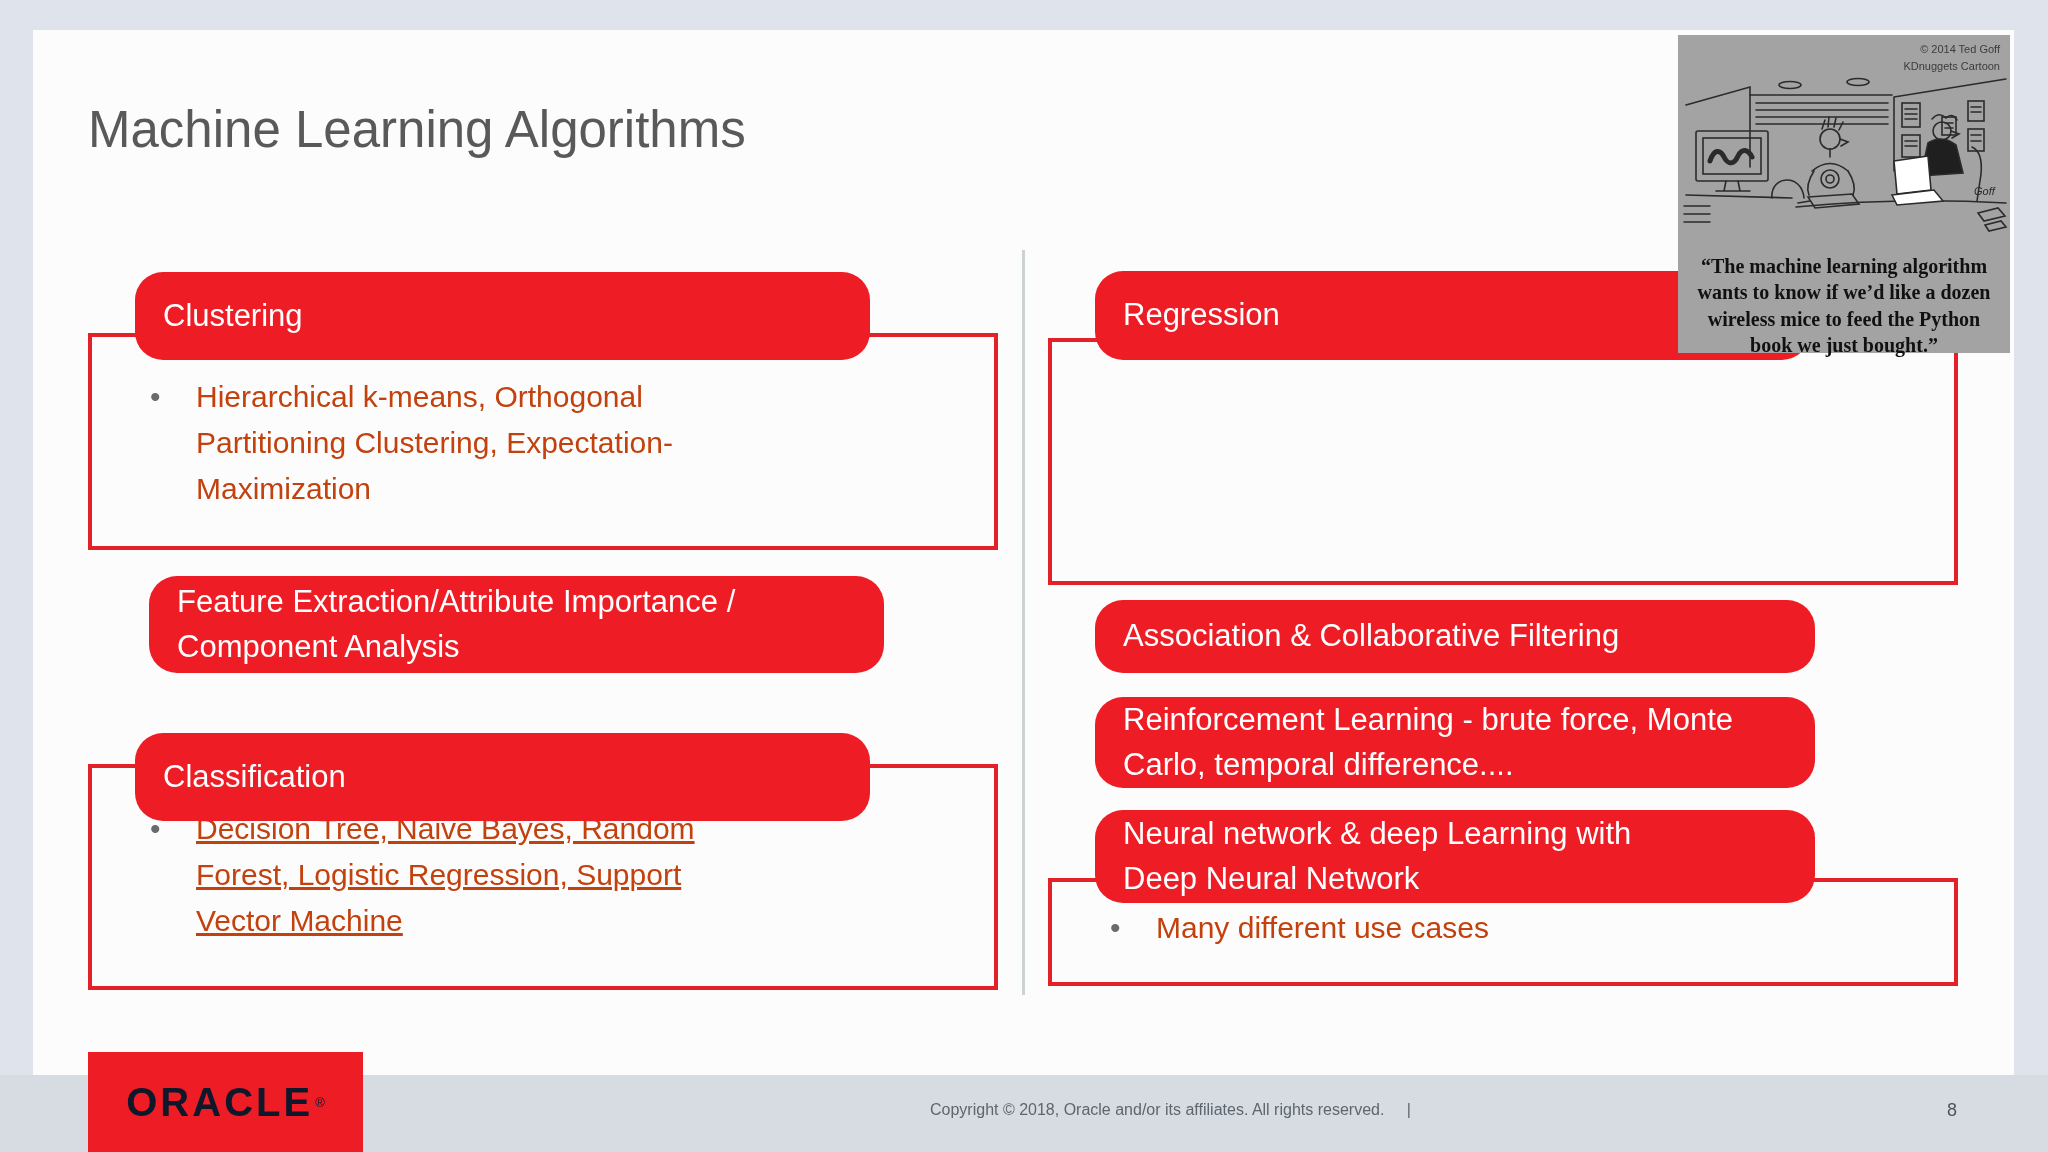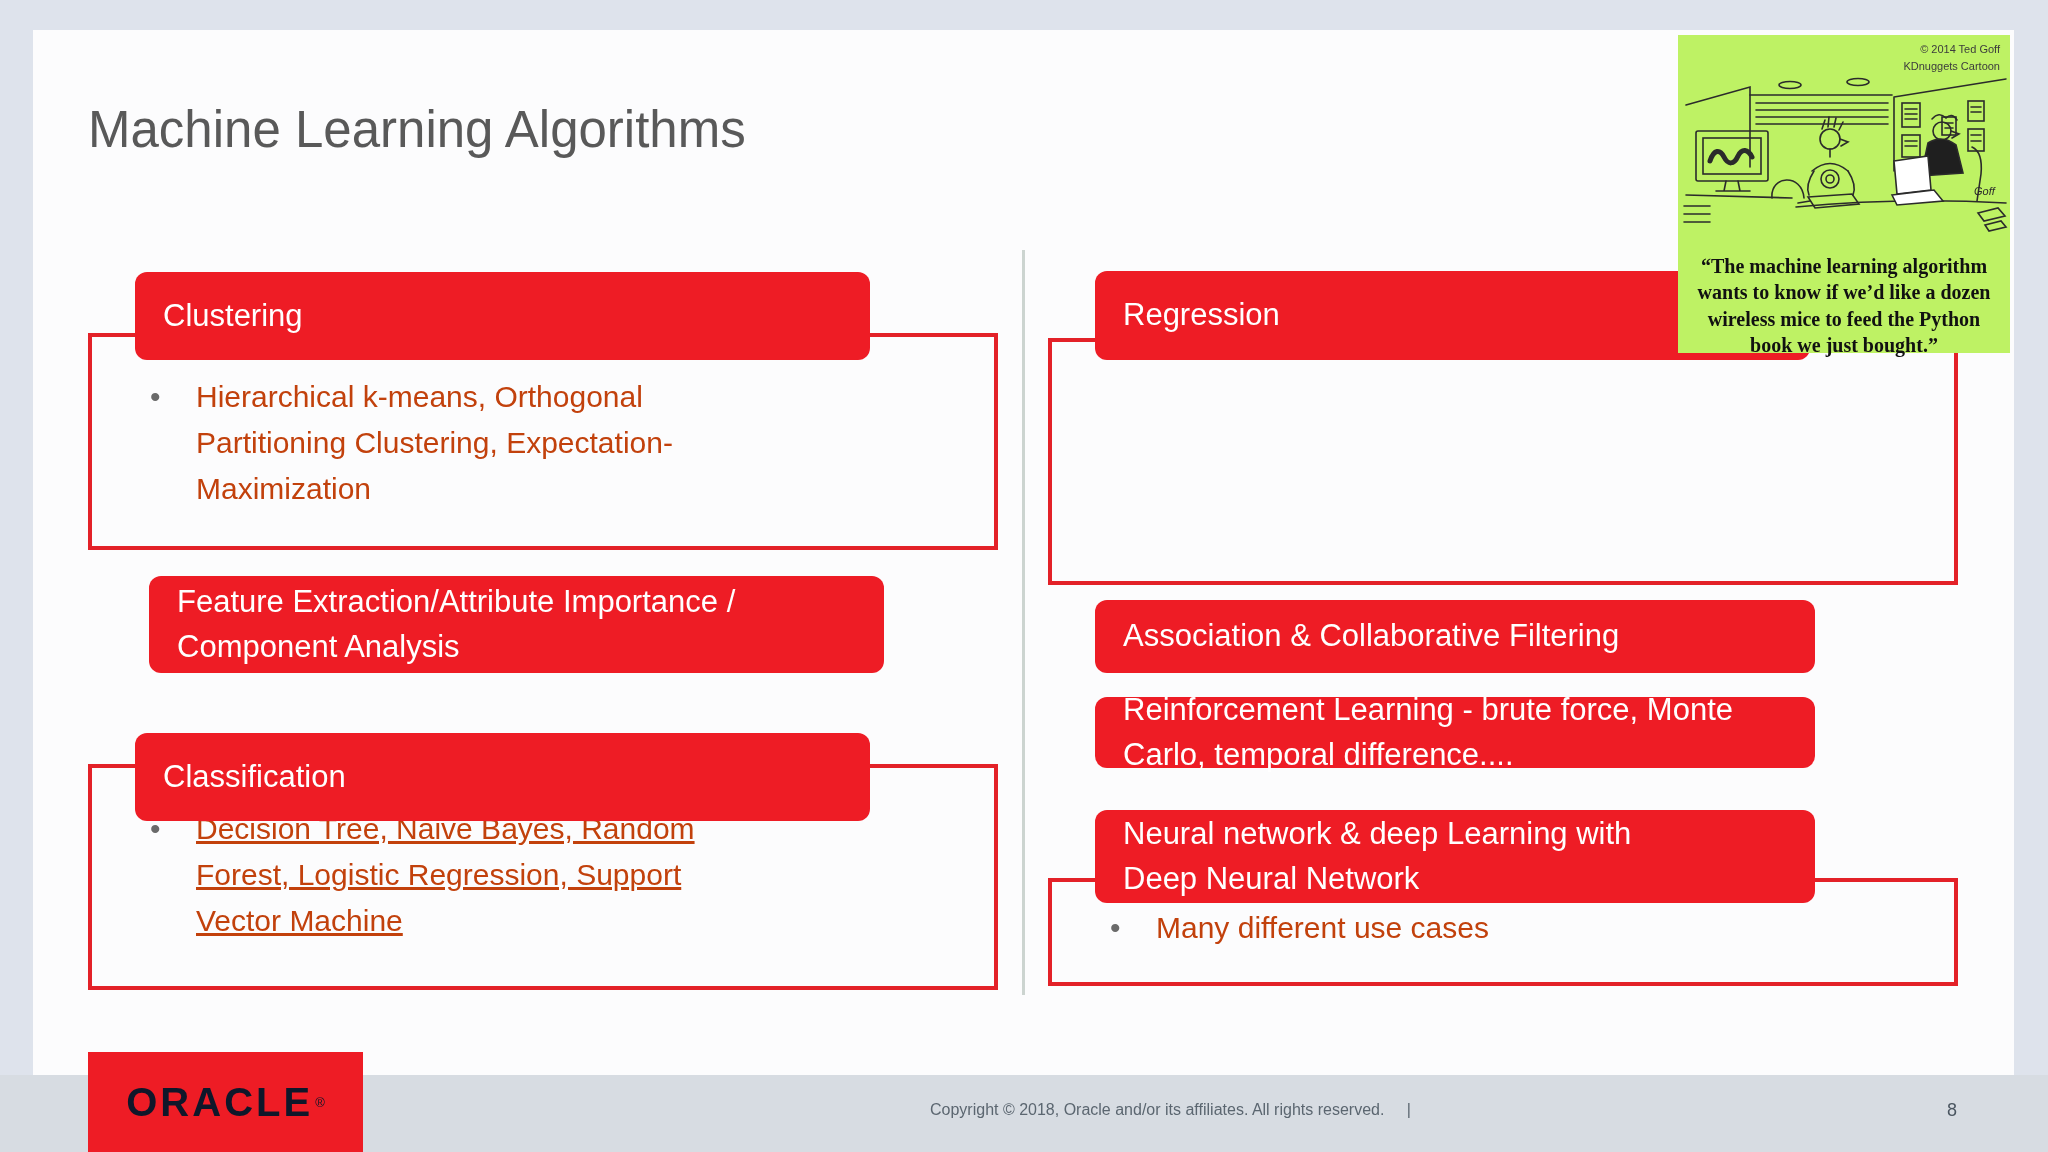--- a/index.html
+++ b/index.html
@@ -17,21 +17,21 @@
   .bottom-strip{
     position:absolute;left:0;top:1075px;width:2048px;height:77px;
     background:#d7dce2;
   }
   .title{
     position:absolute;left:88px;top:100px;
     font-size:51px;color:#595959;letter-spacing:0px;font-weight:400;
   }
   
   .hdr{
-    position:absolute;background:#ee1c25;border-radius:12px;
+    position:absolute;background:#ee1c25;border-radius:28px;
     color:#ffffff;display:flex;align-items:center;
     padding-left:28px;box-sizing:border-box;z-index:3;
     font-size:31px;line-height:1.42;
   }
   
   .outline{
     position:absolute;border:4px solid #e32128;background:#fcfcfd;
     box-sizing:border-box;z-index:1;
   }
   .divider{
@@ -41,21 +41,21 @@
   .bullet-block{
     position:absolute;z-index:2;color:#c2410c;font-size:30px;line-height:46px;
   }
   .bullet-item{display:flex;}
   .bullet-item .dot{width:46px;flex:0 0 46px;color:#6a6a6a;}
   .bullet-item .dot::before{content:"•";}
   .btext{display:block;}
   
   .cartoon{
     position:absolute;left:1678px;top:35px;width:332px;height:318px;
-    background:#bef264;z-index:5;
+    background:#a3a3a3;z-index:5;
   }
   .cartoon .credits{
     position:absolute;top:6px;right:10px;text-align:right;
     font-size:11px;line-height:1.55;color:#3c3c3c;
   }
   .cartoon svg{position:absolute;left:2px;top:38px;}
   .cartoon .caption{
     position:absolute;left:16px;top:218px;width:300px;text-align:center;
     font-family:"Liberation Serif","DejaVu Serif",serif;font-weight:bold;
     font-size:20px;line-height:1.32;color:#111111;
@@ -115,21 +115,21 @@
 
   <div class="outline" style="left:1048px;top:338px;width:910px;height:247px;"></div>
   <div class="hdr" style="left:1095px;top:271px;width:715px;height:89px;">
     <span>Regression</span>
   </div>
 
   <div class="hdr" style="left:1095px;top:600px;width:720px;height:73px;">
     <span>Association &amp; Collaborative Filtering</span>
   </div>
 
-  <div class="hdr" style="left:1095px;top:697px;width:720px;height:71px;">
+  <div class="hdr" style="left:1095px;top:697px;width:720px;height:91px;">
     <span style="width:620px;">Reinforcement Learning - brute force, Monte Carlo, temporal difference....</span>
   </div>
 
   <div class="outline" style="left:1048px;top:878px;width:910px;height:108px;"></div>
   <div class="hdr" style="left:1095px;top:810px;width:720px;height:93px;">
     <span style="width:580px;">Neural network &amp; deep Learning with Deep Neural Network</span>
   </div>
   <div class="bullet-block" style="left:1110px;top:905px;width:700px;">
     <div class="bullet-item">
       <span class="dot"></span>

